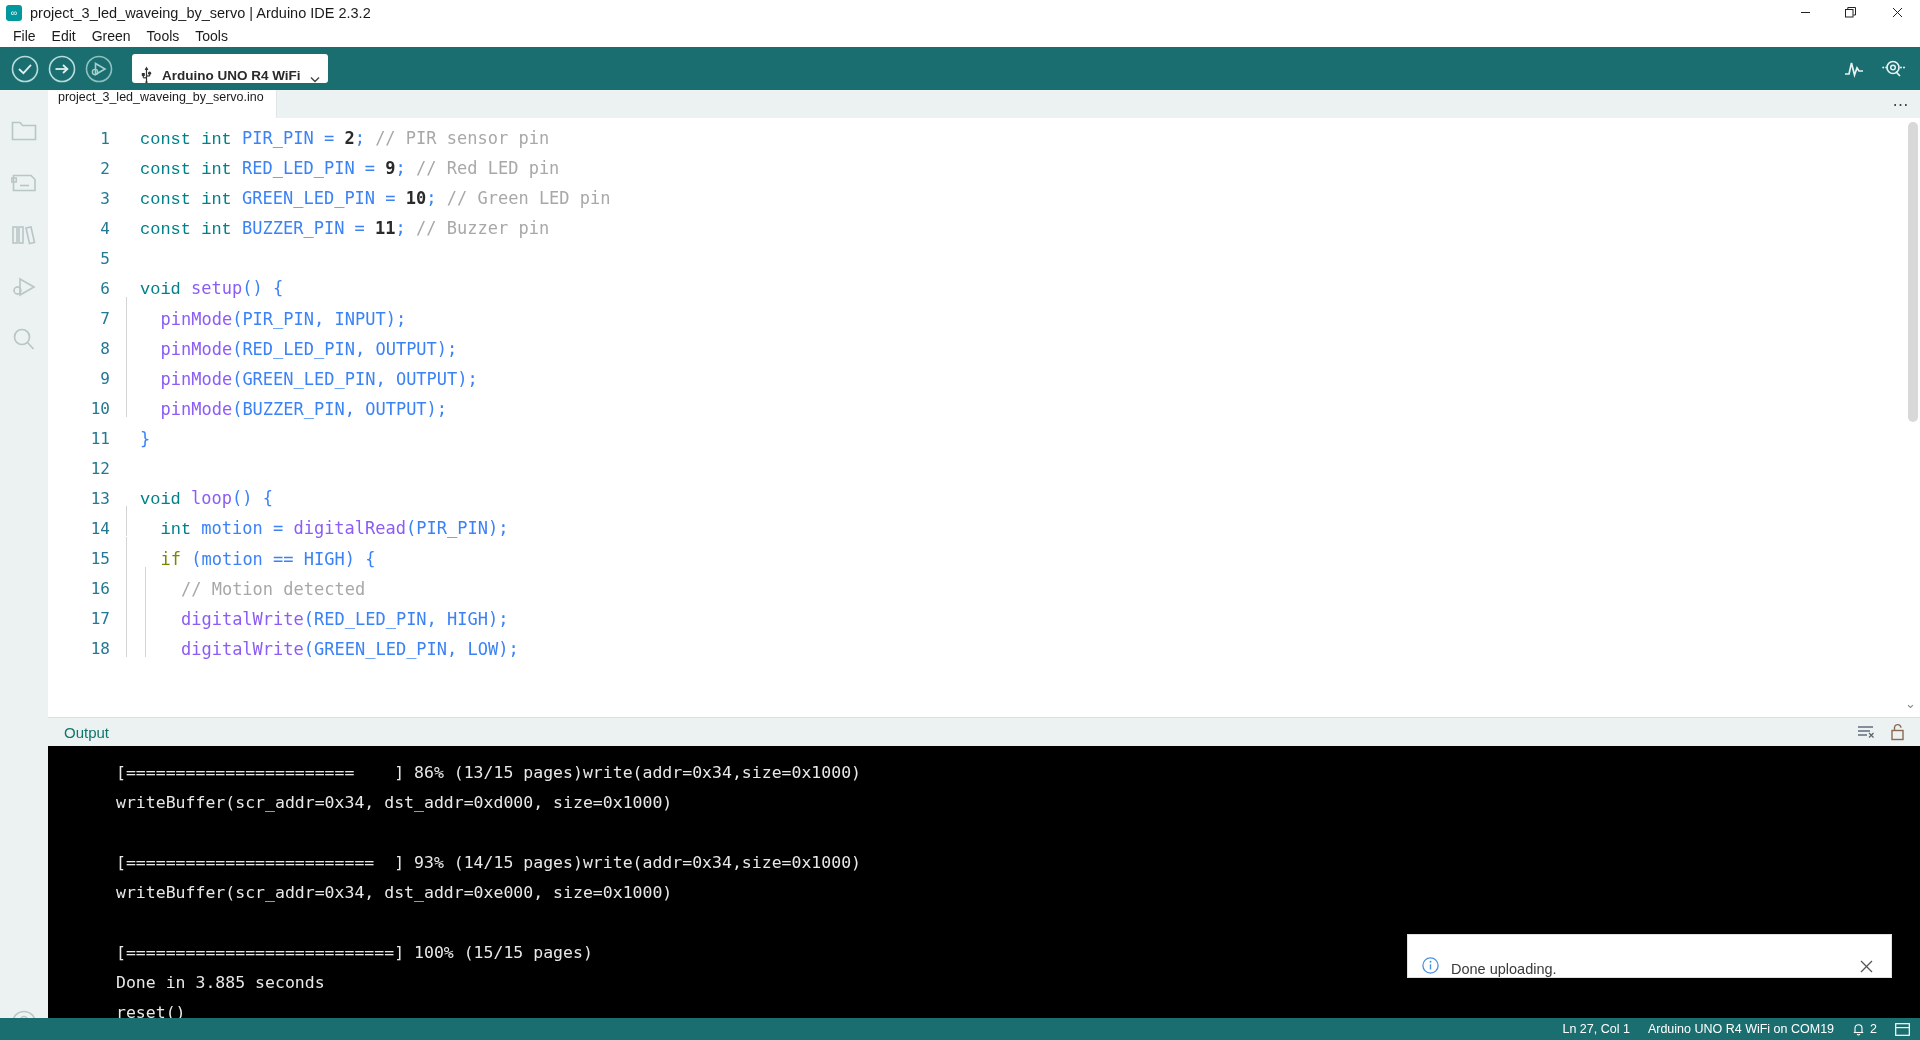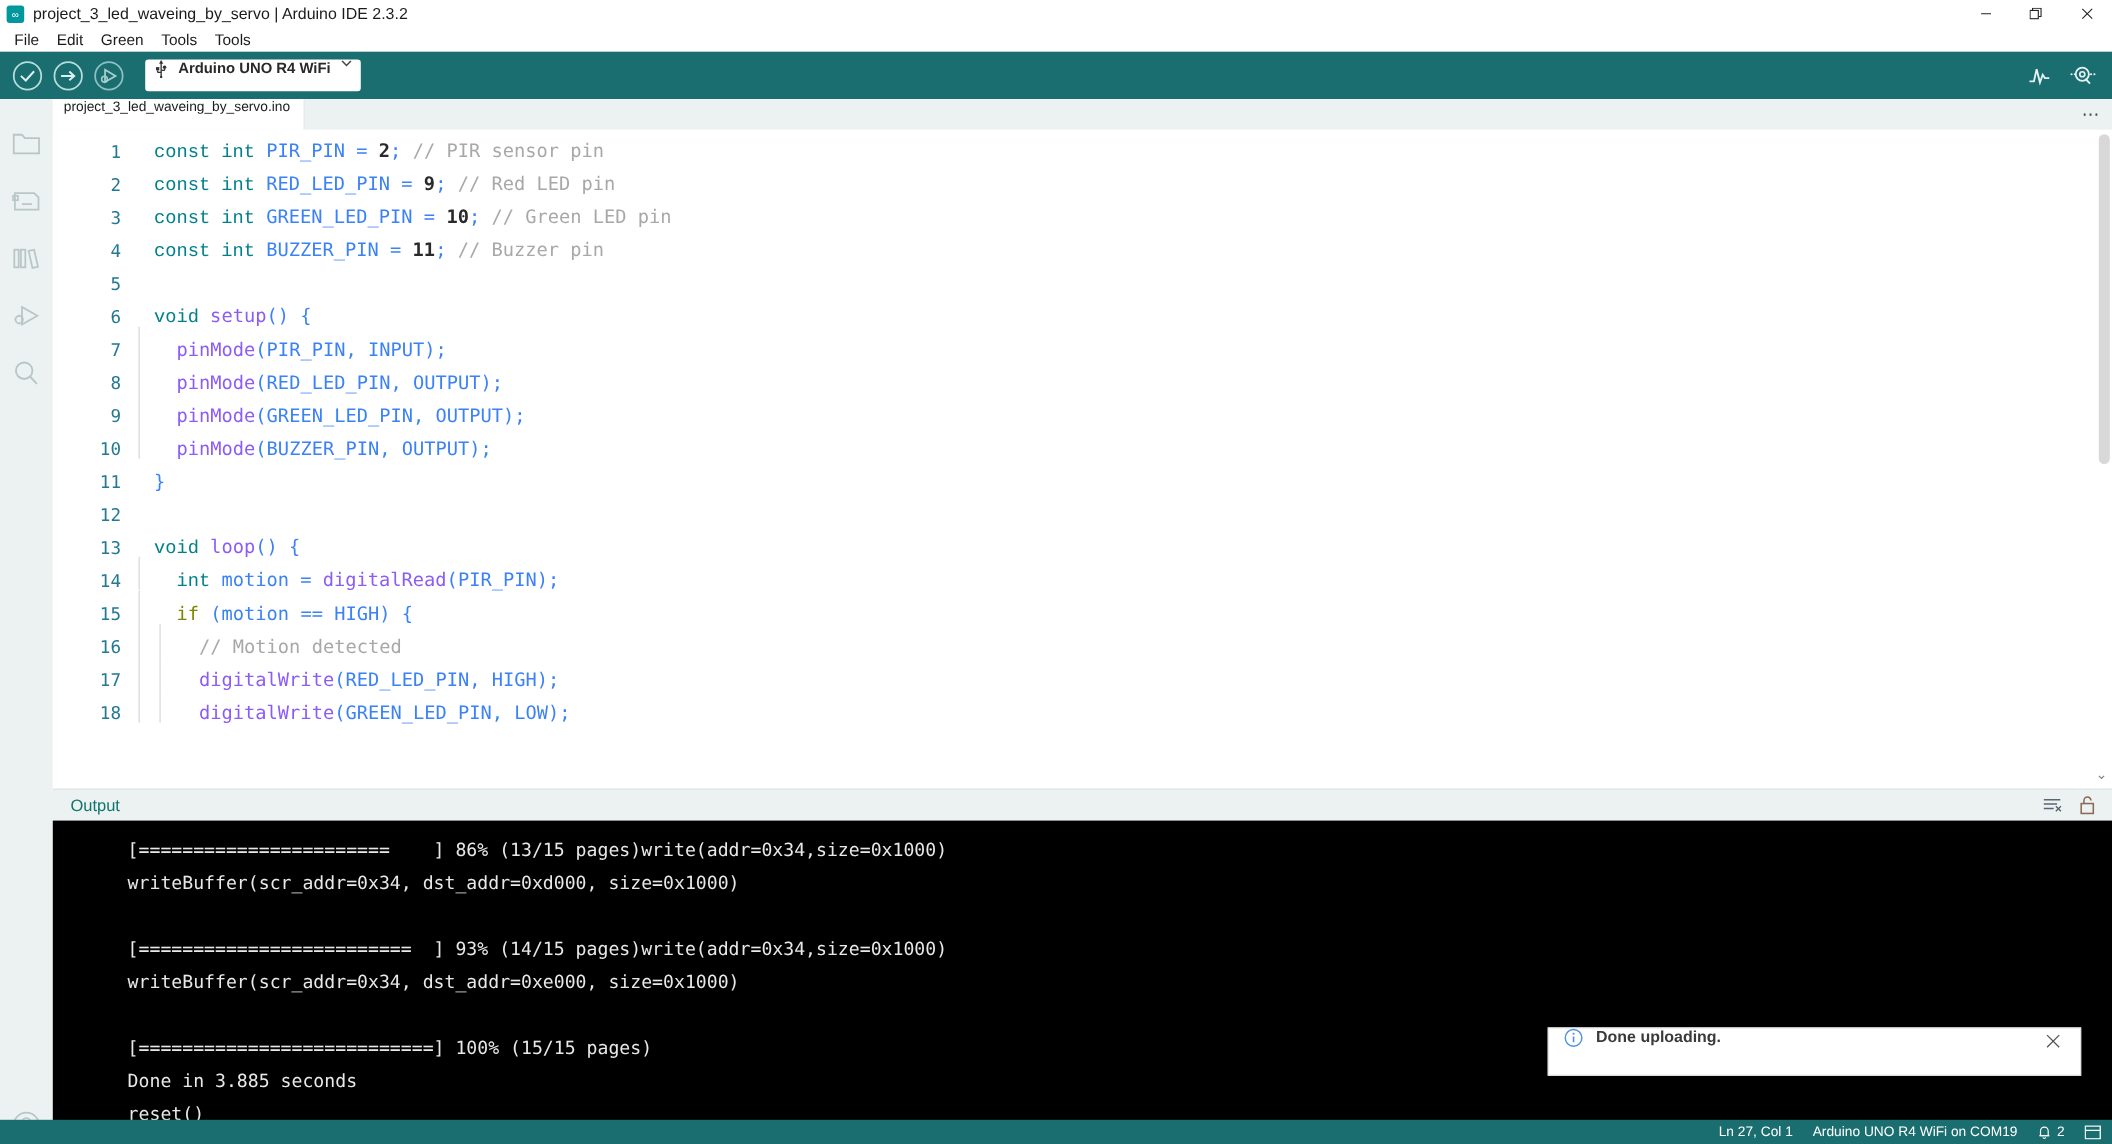--- a/index.html
+++ b/index.html
@@ -79,21 +79,21 @@
     border-radius: 3px;
   }
 
   .board-select {
     margin-left: 13px;
     height: 29px;
     width: 196px;
     background: #ffffff;
     border-radius: 3px;
     display: flex;
-    align-items: flex-start;
+    align-items: flex-end;
     position: relative;
     padding: 0 6px;
   }
   .board-usb { width: 17px; display: flex; justify-content: center; }
   .board-name {
     flex: 1;
     margin-left: 7px;
     font-size: 13.5px;
     font-weight: bold;
     color: #2a2a2a;
@@ -283,24 +283,23 @@
   .toast {
     position: absolute;
     right: 28px;
     bottom: 62px;
     width: 485px;
     height: 44px;
     background: #ffffff;
     border: 1px solid #e0e0e0;
     box-shadow: 0 2px 10px rgba(0,0,0,0.22);
     display: flex;
-    align-items: flex-start;
+    align-items: flex-end;
     padding: 0 14px;
     z-index: 20;
-    font-weight: bold;
   }
   .toast-msg {
     flex: 1;
     margin-left: 12px;
     font-size: 14.5px;
     color: #3a3a3a;
   }
   .toast-close {
     width: 22px; height: 22px;
     display: flex; align-items: center; justify-content: center;

